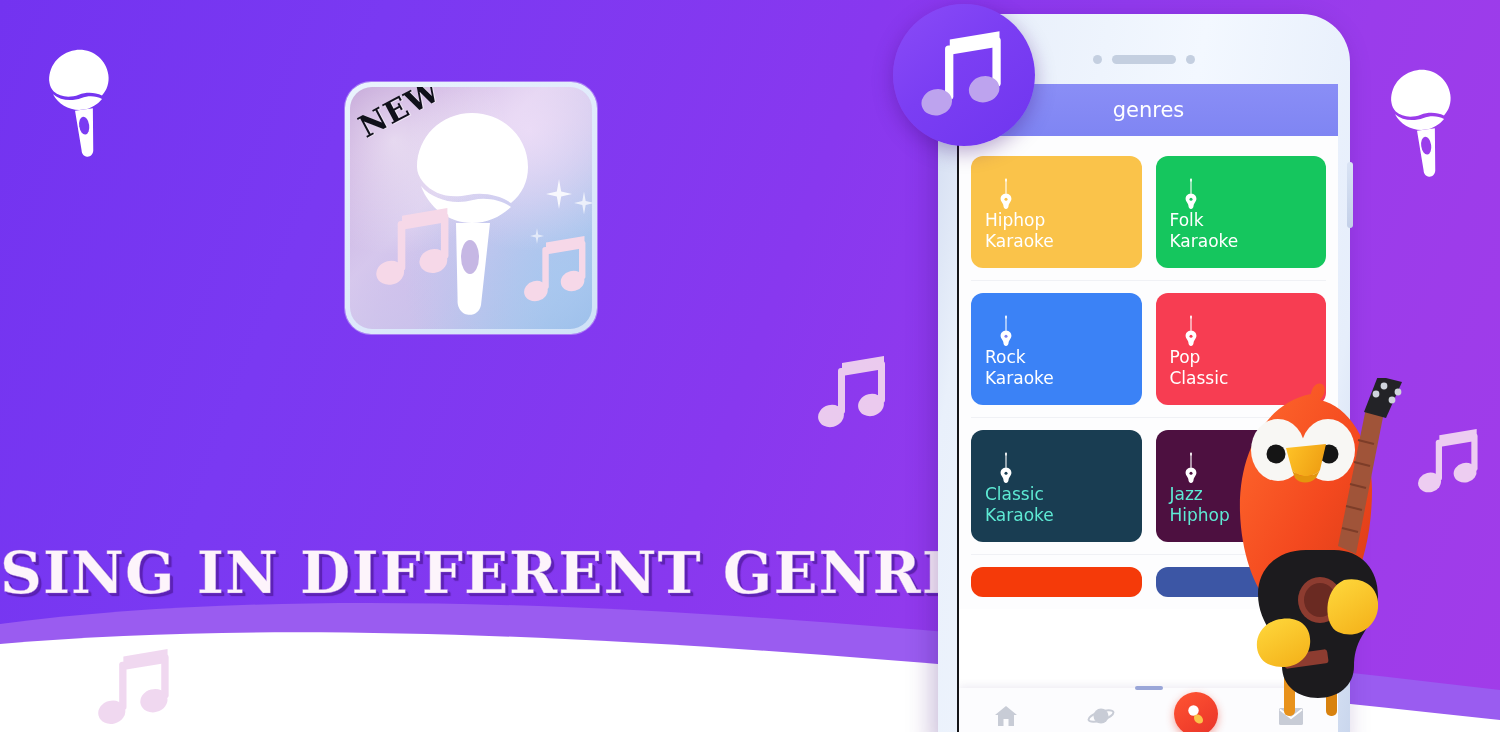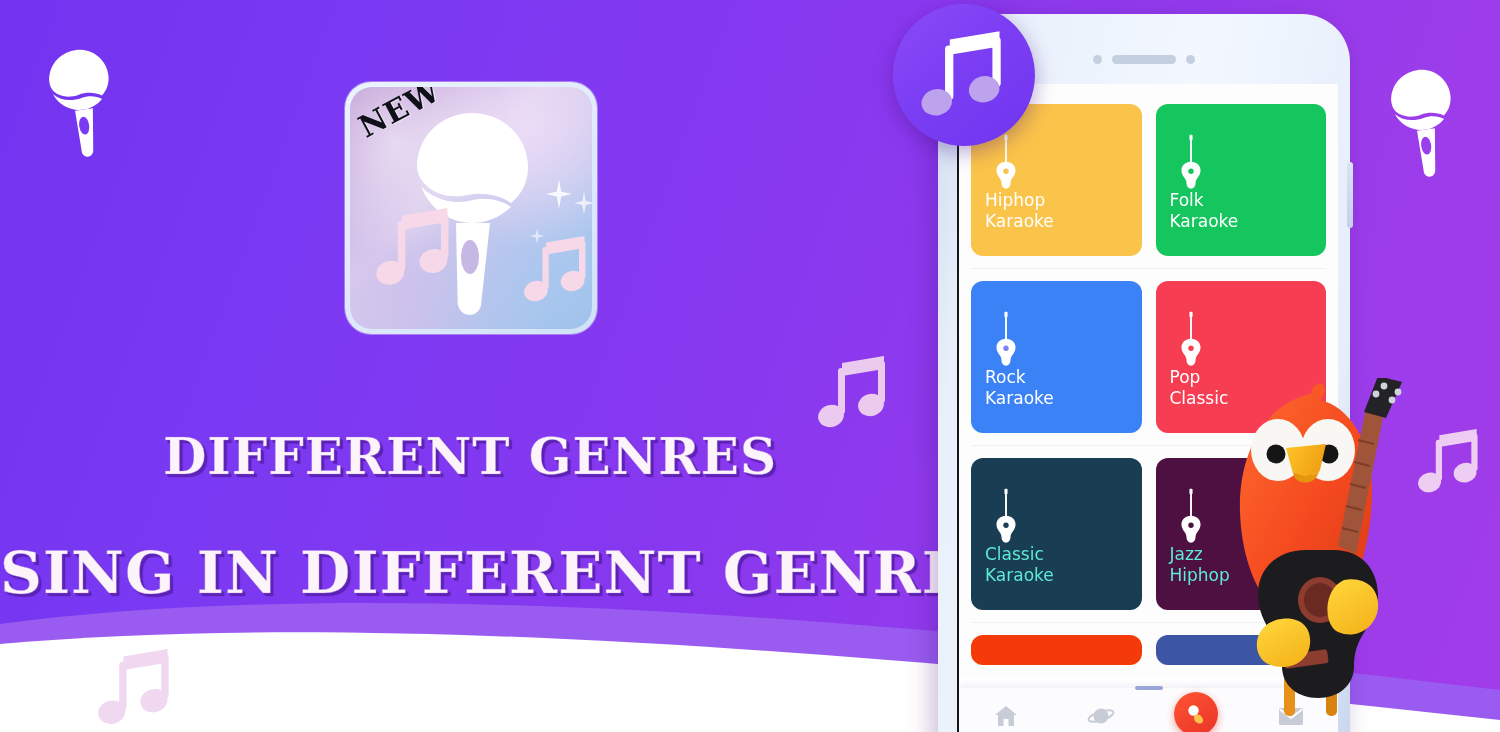--- a/index.html
+++ b/index.html
@@ -133,23 +133,23 @@
     background: #fdfdfe;
   }
   .genre-row {
     display: flex; gap: 14px;
     padding: 12px 0;
     border-bottom: 1px solid #f0f1f5;
   }
   .genre-card {
     position: relative;
     flex: 1 1 0;
-    height: 152px;
+    height: 112px;
     border-radius: 12px;
-    padding: 24px 14px;
+    padding: 16px 14px;
     display: flex; flex-direction: column; justify-content: flex-start;
     overflow: hidden;
   }
   .genre-card.short { height: 30px; padding: 0; }
   .guitar-icon { margin: 6px 0 0 6px; }
   .genre-label {
     margin-top: auto;
     color: #ffffff;
     font-size: 17px;
     line-height: 1.25;
@@ -300,34 +300,36 @@
           <path d="M24 8 L66 1 L66 14 L24 21 Z"></path>
           <rect x="20" y="13" width="7" height="46" rx="3"></rect>
           <rect x="60" y="6" width="7" height="42" rx="3"></rect>
           <ellipse cx="13" cy="61" rx="13" ry="11" transform="rotate(-14 13 61)"></ellipse>
           <ellipse cx="53" cy="50" rx="13" ry="11" transform="rotate(-14 53 50)"></ellipse>
         </g>
       </svg>
     </div>
   </div>
 
-  <div class="headline" id="headline-1">DIFFERENT GENRES</div>
   <div class="headline" id="headline-2">SING IN DIFFERENT GENRES</div>
 
   <div id="phone">
     <div id="phone-frame"></div>
     <div id="phone-btn-right"></div>
     <div id="phone-speaker">
       <div id="speaker-dot-left"></div>
       <div id="speaker-slot"></div>
       <div id="speaker-dot-right"></div>
     </div>
 
     <div id="phone-screen">
 
+      <div id="app-bar">
+        <div id="app-bar-title">genres</div>
+      </div>
 
       <div id="genre-grid">
 
         <div class="genre-row">
           <div class="genre-card" style="background:#fac34a">
             <svg class="guitar-icon" width="30" height="64" viewBox="0 0 30 64">
               <g fill="#ffffff">
                 <rect x="13.2" y="1" width="3.6" height="6" rx="1"></rect>
                 <rect x="13.9" y="6" width="2.2" height="28"></rect>
                 <path d="M15 32 C21.5 32 26 36.2 26 42 C26 45.6 24 48.4 22.4 50.6 C21 52.6 20.2 54.6 20.2 56.6 C20.2 60.4 18 63 15 63 C12 63 9.8 60.4 9.8 56.6 C9.8 54.6 9 52.6 7.6 50.6 C6 48.4 4 45.6 4 42 C4 36.2 8.5 32 15 32 Z"></path>

